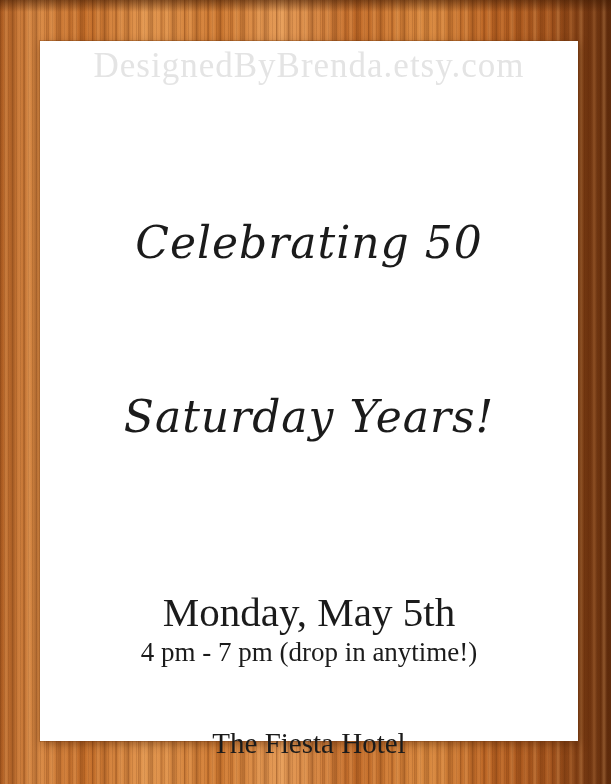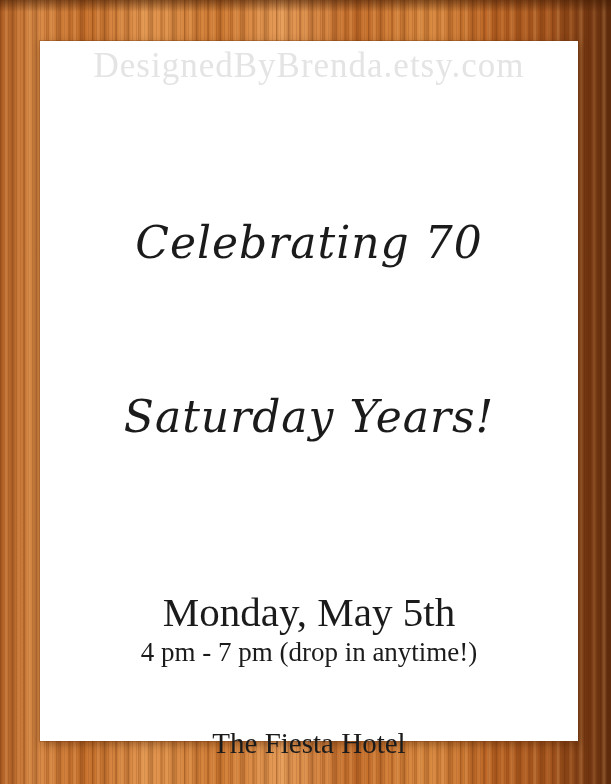--- a/index.html
+++ b/index.html
@@ -76,21 +76,21 @@
 </style>
 </head>
 <body>
 
 <div class="scene">
   <div class="card">
 
     <div class="watermark">DesignedByBrenda.etsy.com</div>
 
     <div class="title">
-      <div>Celebrating 70</div>
+      <div>Celebrating 50</div>
       <div>Saturday Years!</div>
     </div>
 
     <div class="date">Monday, May 5th</div>
 
     <div class="time">4 pm - 7 pm (drop in anytime!)</div>
 
     <div class="venue">
       <div class="venue-name">The Fiesta Hotel</div>
       

